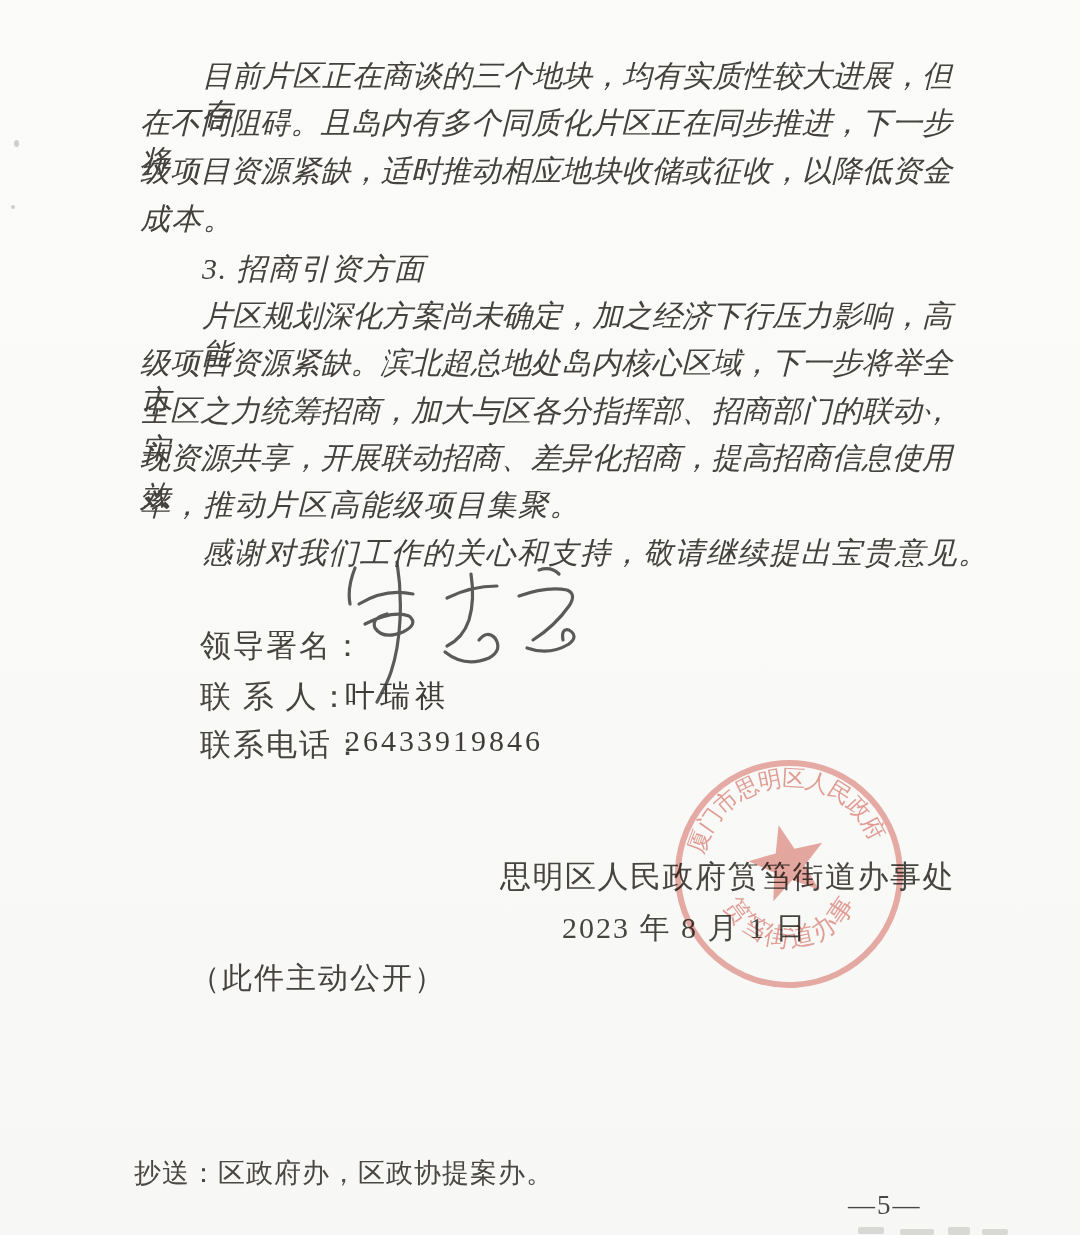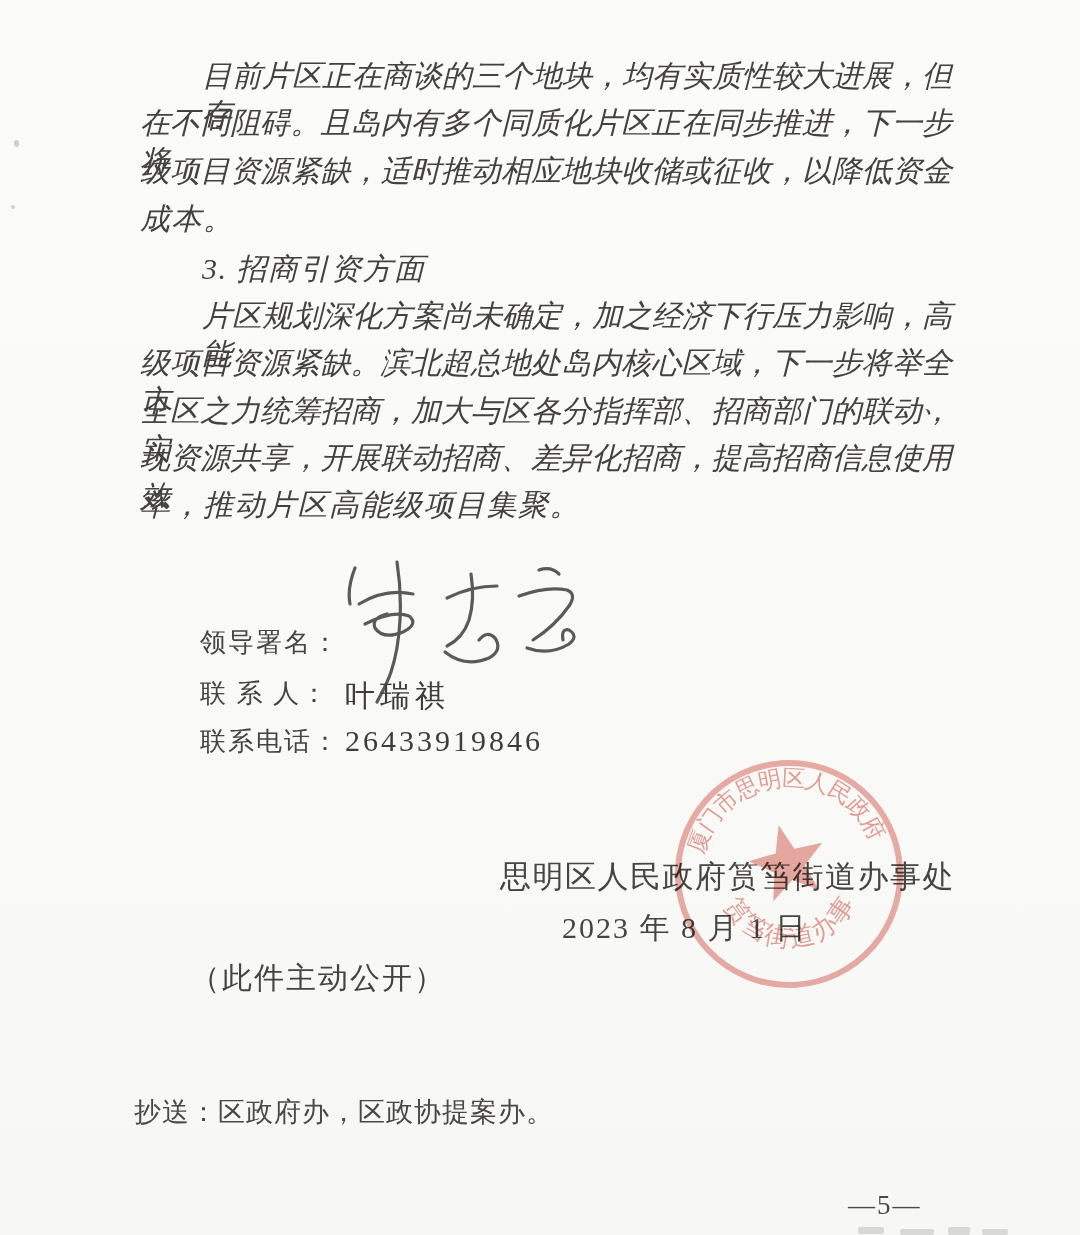--- a/index.html
+++ b/index.html
@@ -9,26 +9,26 @@
     background:linear-gradient(180deg,#fbfbf9 0%,#f9f9f7 60%,#f7f7f5 100%);
     overflow:hidden;color:#403e3b;
   }
   .bline{
     position:absolute;font-size:30px;line-height:38px;color:#44423f;
     letter-spacing:1.5px;white-space:nowrap;font-style:italic;
   }
   .bline.just{
     white-space:normal;text-align:justify;text-align-last:justify;letter-spacing:0;
   }
-  .sig-label{position:absolute;font-size:26px;color:#46443f;letter-spacing:2px;white-space:nowrap;}
+  .sig-label{position:absolute;font-size:31px;color:#46443f;letter-spacing:2px;white-space:nowrap;}
   .sig-value{position:absolute;font-size:30px;color:#3f3d3a;letter-spacing:5px;white-space:nowrap;}
   .issuer-office{position:absolute;left:456px;top:856px;font-size:31px;letter-spacing:1.5px;color:#474540;white-space:nowrap;margin-left:44px;}
   .issuer-date{position:absolute;left:562px;top:908px;font-size:30px;letter-spacing:2px;color:#474540;white-space:nowrap;text-align:center;}
   .disclosure{position:absolute;left:190px;top:958px;font-size:30px;letter-spacing:2px;color:#454340;}
-  .cc-line{position:absolute;left:134px;top:1094px;font-size:27px;letter-spacing:1px;color:#4a4845;}
+  .cc-line{position:absolute;left:134px;top:1155px;font-size:27px;letter-spacing:1px;color:#4a4845;}
   .page-num{position:absolute;left:848px;top:1190px;font-size:27px;letter-spacing:2px;color:#4a4845;}
   .seal-wrap{
     position:absolute;left:666px;top:748px;width:246px;height:252px;
     mix-blend-mode:multiply;opacity:.92;filter:blur(.3px);
   }
   .sig-svg{position:absolute;left:335px;top:552px;width:250px;height:160px;}
   .speck{position:absolute;background:#9a9a96;border-radius:50%;opacity:.45;}
   .artifact{position:absolute;background:#b9b9b5;opacity:.5;border-radius:2px;}
 </style>
 </head>
@@ -39,20 +39,21 @@
   <div class="bline just" style="left:202px;top:57px;width:750px">目前片区正在商谈的三个地块，均有实质性较大进展，但存</div>
   <div class="bline just" style="left:140px;top:104px;width:812px">在不同阻碍。且岛内有多个同质化片区正在同步推进，下一步将</div>
   <div class="bline just" style="left:140px;top:152px;width:812px">级项目资源紧缺，适时推动相应地块收储或征收，以降低资金</div>
   <div class="bline" style="left:140px;top:200px">成本。</div>
   <div class="bline" style="left:202px;top:250px">3. 招商引资方面</div>
   <div class="bline just" style="left:202px;top:297px;width:750px">片区规划深化方案尚未确定，加之经济下行压力影响，高能</div>
   <div class="bline just" style="left:140px;top:344px;width:812px">级项目资源紧缺。滨北超总地处岛内核心区域，下一步将举全市、</div>
   <div class="bline just" style="left:140px;top:392px;width:812px">全区之力统筹招商，加大与区各分指挥部、招商部门的联动，实</div>
   <div class="bline just" style="left:140px;top:439px;width:812px">现资源共享，开展联动招商、差异化招商，提高招商信息使用效</div>
   <div class="bline" style="left:140px;top:486px">率，推动片区高能级项目集聚。</div>
+  <div class="bline" style="left:202px;top:534px">感谢对我们工作的关心和支持，敬请继续提出宝贵意见。</div>
 
   <div class="sig-label" style="left:200px;top:625px">领导署名：</div>
   <div class="sig-label" style="left:200px;top:676px">联 系 人：</div>
   <div class="sig-value" style="left:345px;top:676px">叶瑞祺</div>
   <div class="sig-label" style="left:200px;top:724px">联系电话：</div>
   <div class="sig-value" style="left:345px;top:724px;letter-spacing:3px">26433919846</div>
 
   <svg class="sig-svg" viewBox="0 0 250 160">
     <g fill="none" stroke="#3f3f3f" stroke-width="3.2" stroke-linecap="round" stroke-linejoin="round" opacity="0.85">
       <path d="M 20 16 Q 12 36 15 52"></path>

